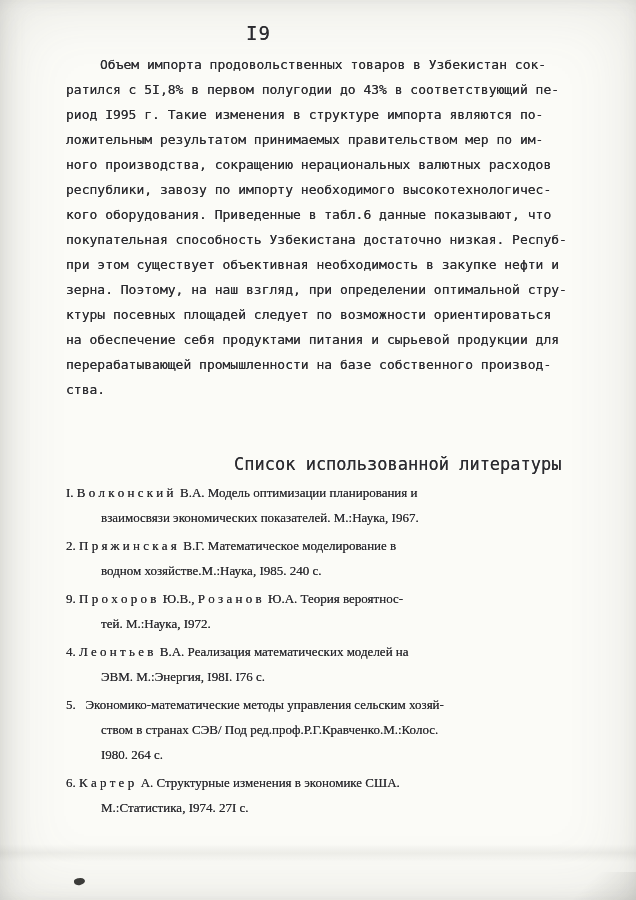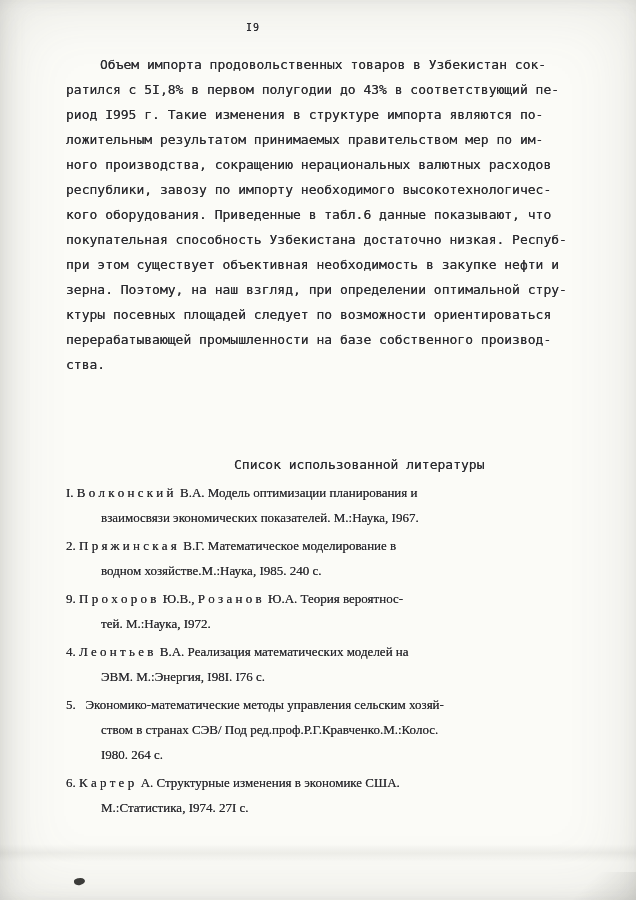--- a/index.html
+++ b/index.html
@@ -21,41 +21,41 @@
       inset 14px 0 34px -20px rgba(70, 70, 64, 0.28),
       inset -8px 0 24px -16px rgba(70, 70, 64, 0.18);
   }
   .ink {
     text-shadow: 0 0 0.6px rgba(43, 43, 48, 0.85);
   }
   .page-number {
     position: absolute;
     top: 22px;
     left: 246px;
-    font-size: 10px;
+    font-size: 19px;
     letter-spacing: 1px;
   }
   .paragraph {
     position: absolute;
     top: 52px;
     left: 66px;
   }
   .line {
     font-size: 13px;
     line-height: 25px;
     white-space: pre;
   }
   .line.first {
     padding-left: 34px;
   }
   .bib-heading {
     position: absolute;
     top: 452px;
     left: 66px;
-    font-size: 13px;
+    font-size: 17px;
     line-height: 25px;
     white-space: pre;
     padding-left: 168px;
   }
   .bibliography {
     position: absolute;
     top: 480px;
     left: 66px;
     font-family: Liberation Serif, serif;
   }
@@ -108,20 +108,21 @@
       <div class="line">ратился с 5I,8% в первом полугодии до 43% в соответствующий пе-</div>
       <div class="line">риод I995 г. Такие изменения в структуре импорта являются по-</div>
       <div class="line">ложительным результатом принимаемых правительством мер по им-</div>
       <div class="line">ного производства, сокращению нерациональных валютных расходов</div>
       <div class="line">республики, завозу по импорту необходимого высокотехнологичес-</div>
       <div class="line">кого оборудования. Приведенные в табл.6 данные показывают, что</div>
       <div class="line">покупательная способность Узбекистана достаточно низкая. Респуб-</div>
       <div class="line">при этом существует объективная необходимость в закупке нефти и</div>
       <div class="line">зерна. Поэтому, на наш взгляд, при определении оптимальной стру-</div>
       <div class="line">ктуры посевных площадей следует по возможности ориентироваться</div>
+      <div class="line">на обеспечение себя продуктами питания и сырьевой продукции для</div>
       <div class="line">перерабатывающей промышленности на базе собственного производ-</div>
       <div class="line">ства.</div>
     </div>
 
   <div class="bib-heading ink">Список использованной литературы</div>
 
   <div class="bibliography ink">
       <div class="entry">
         <div class="line">I. В о л к о н с к и й  В.А. Модель оптимизации планирования и</div>
         <div class="line cont">взаимосвязи экономических показателей. М.:Наука, I967.</div>

